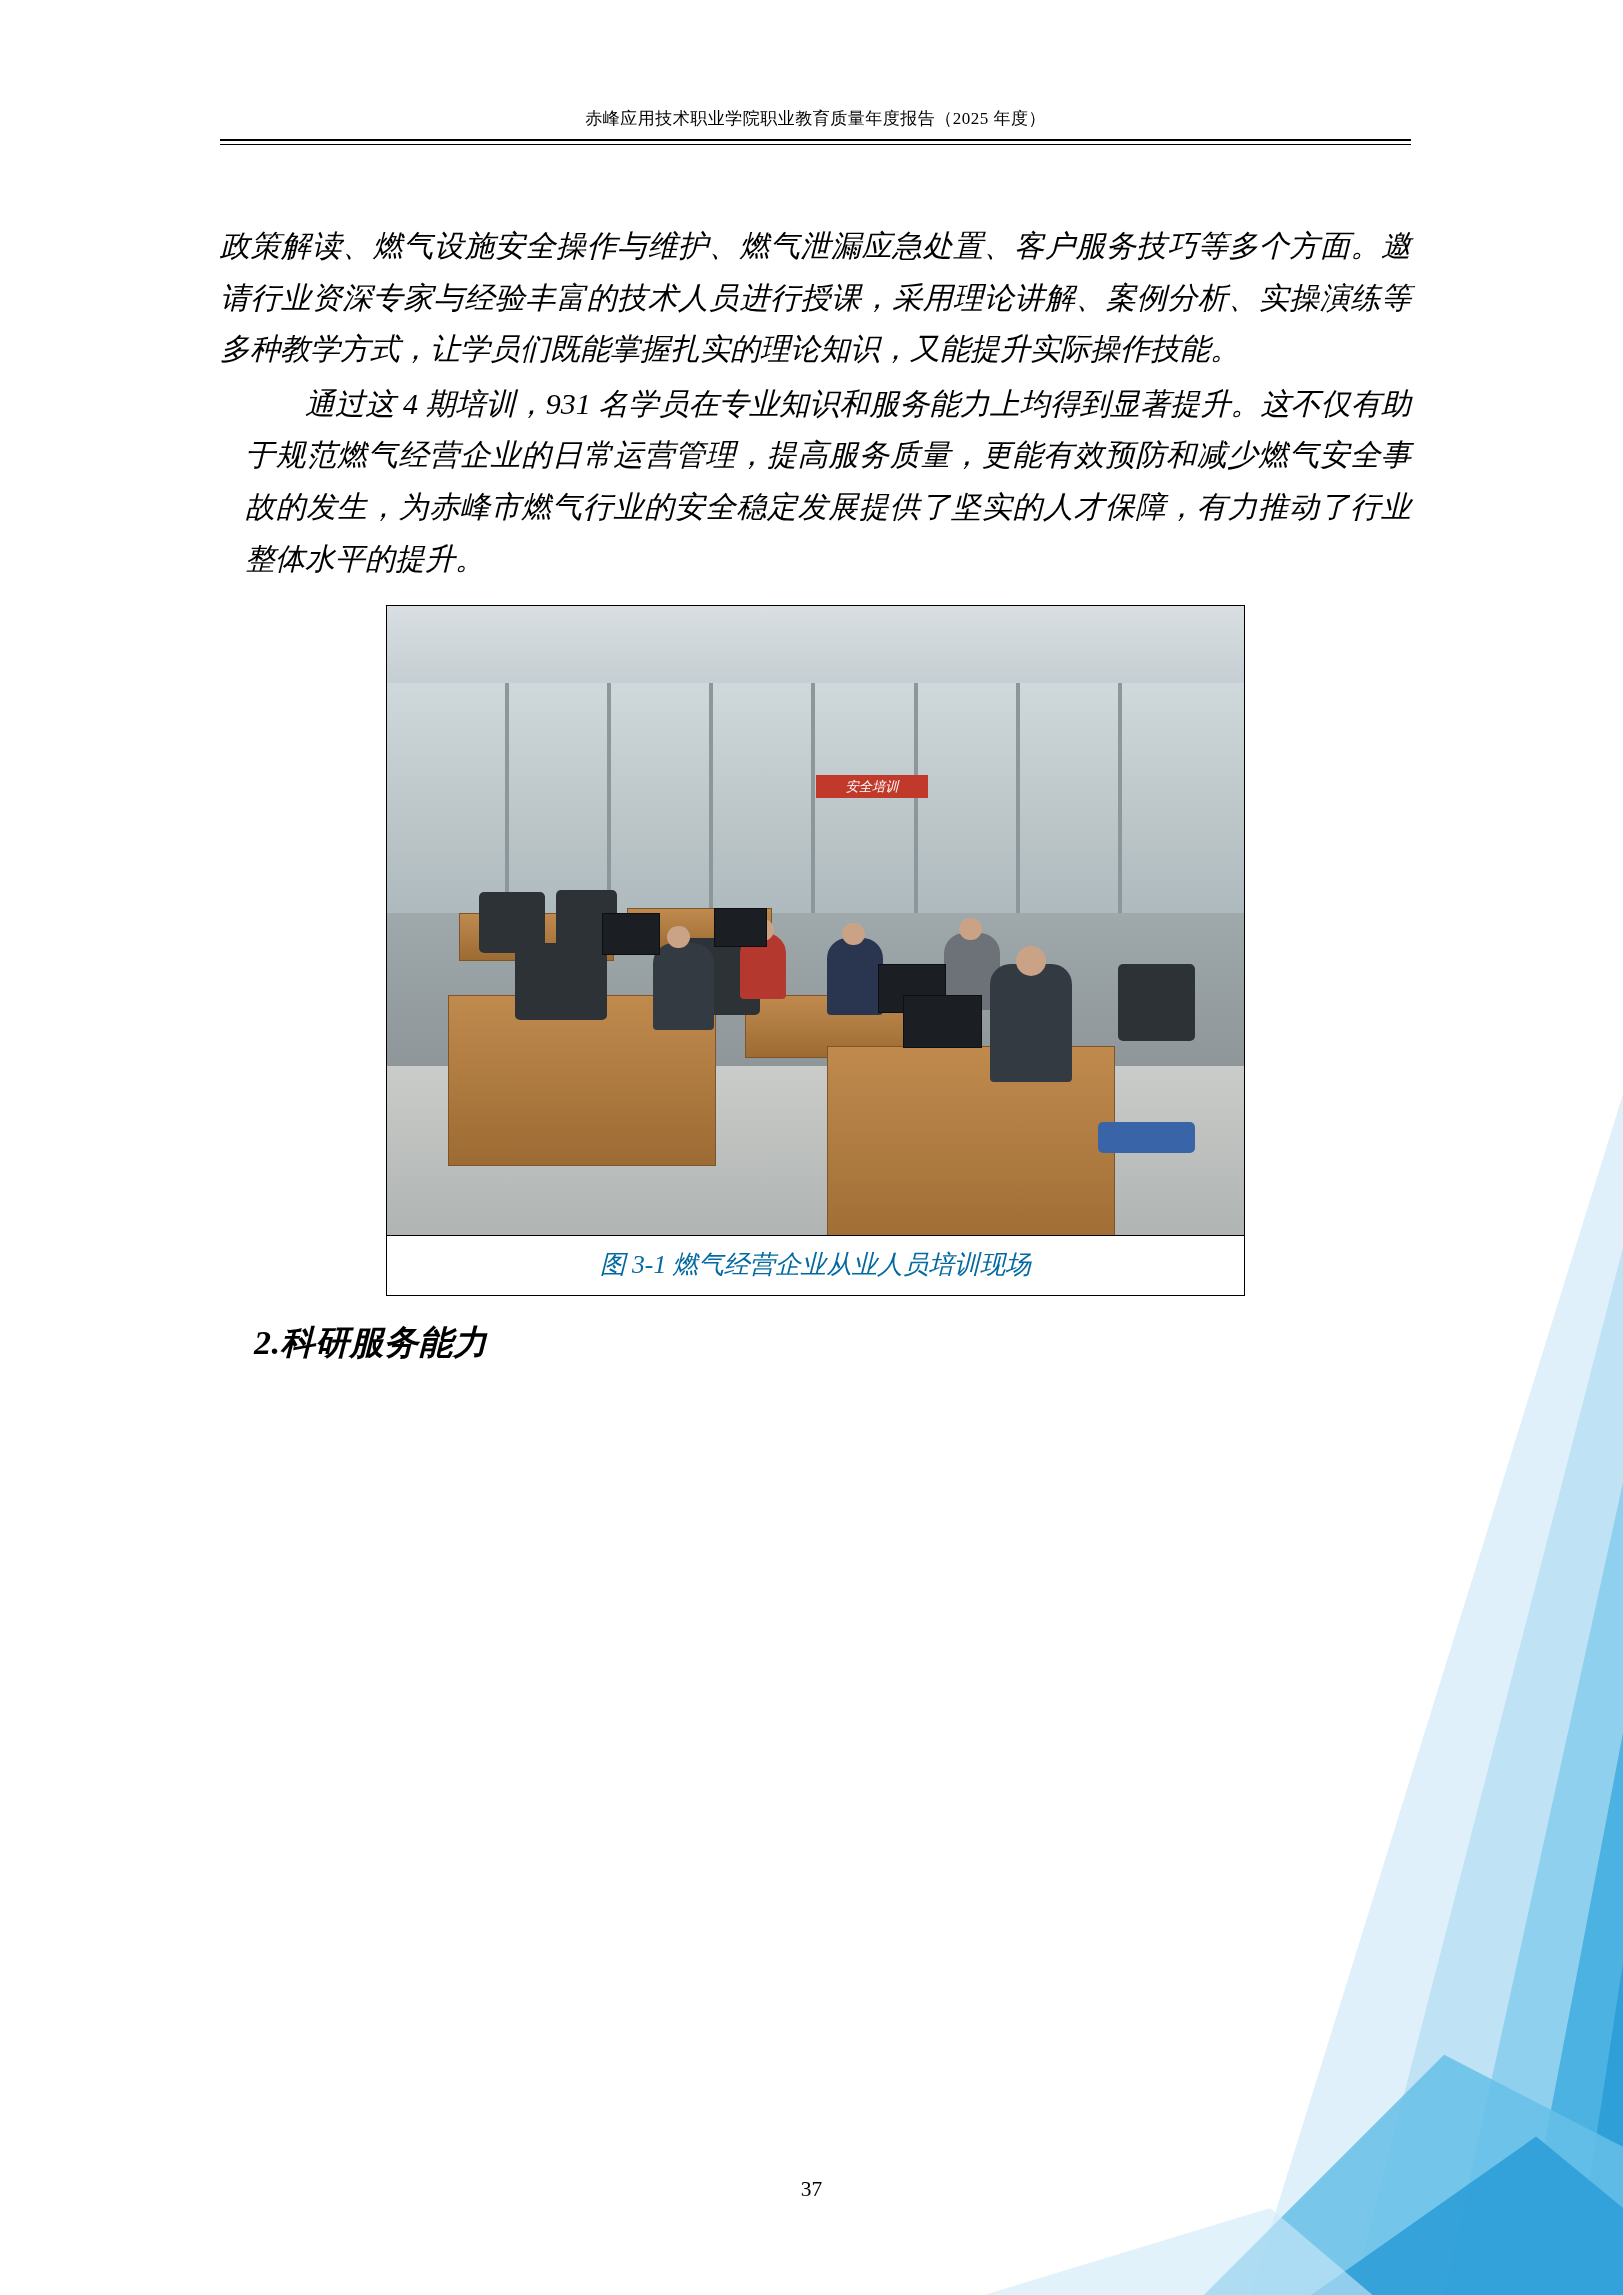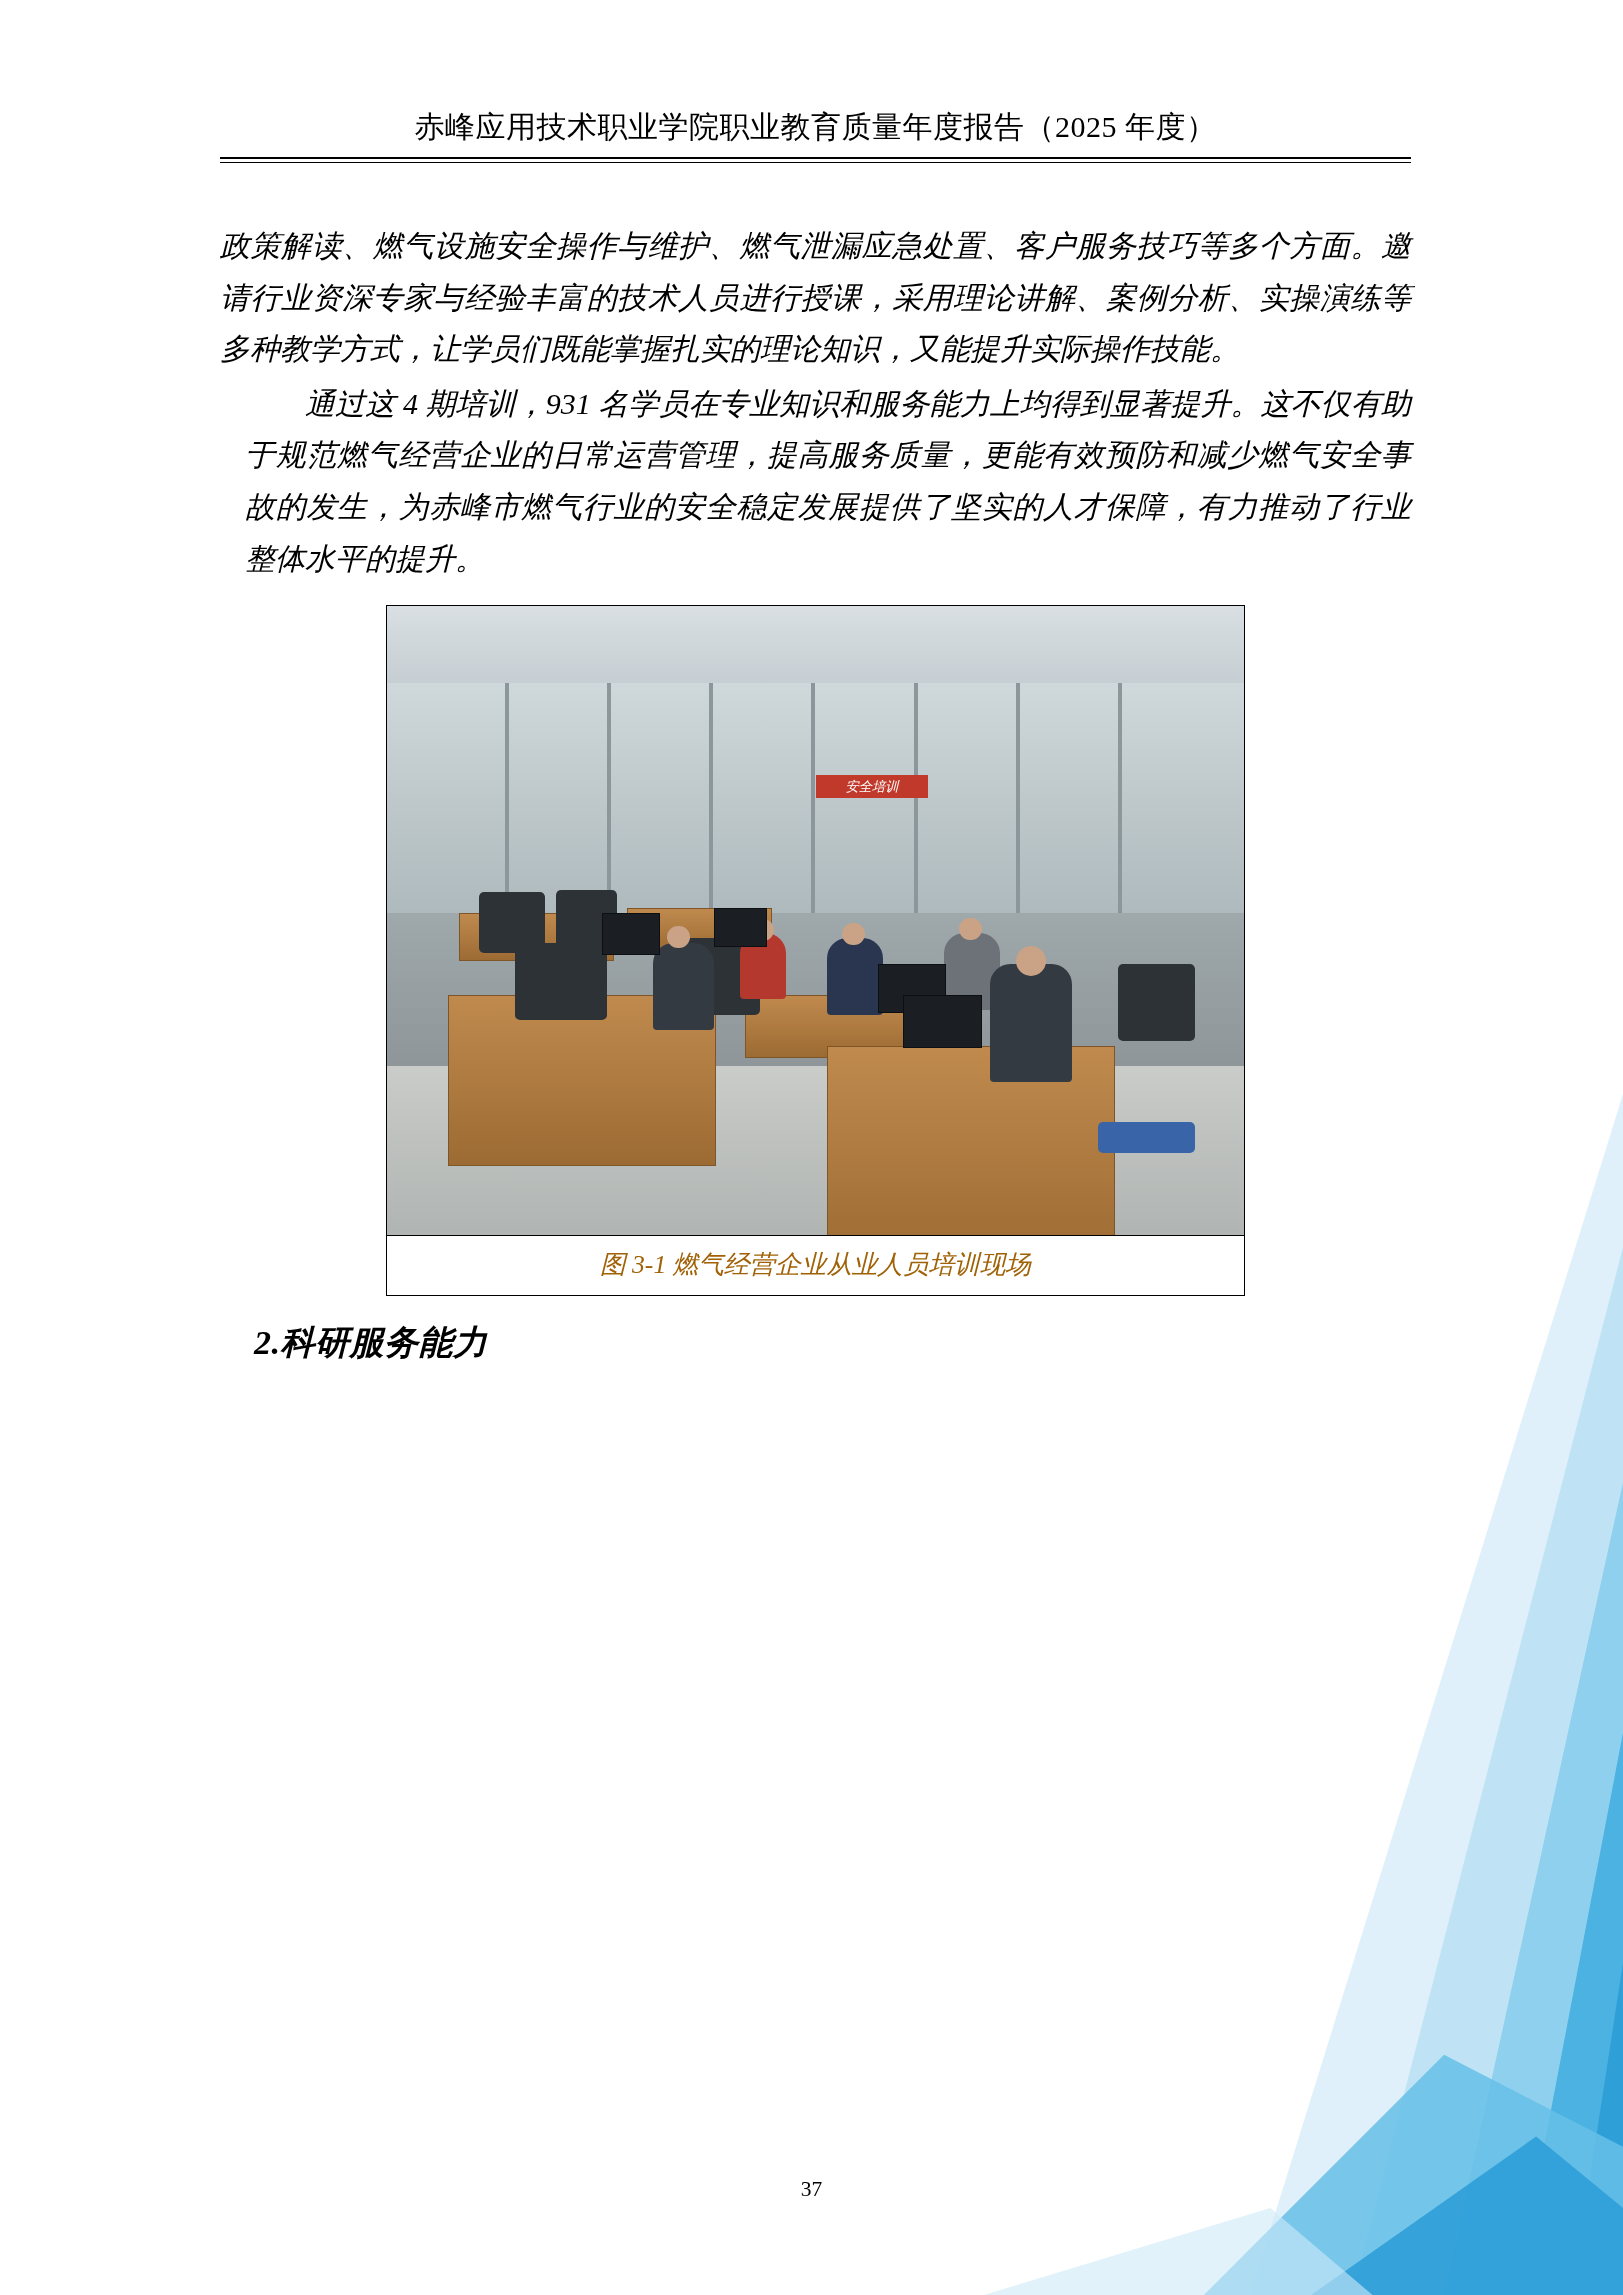--- a/index.html
+++ b/index.html
@@ -31,21 +31,21 @@
 
   
   .header {
     position: absolute;
     left: 220px;
     top: 107px;
     width: 1191px;
     text-align: center;
   }
   .header-title {
-    font-size: 30px;
+    font-size: 17px;
     letter-spacing: 0.5px;
     color: #000;
     font-family: "Liberation Serif", "DejaVu Serif", serif;
     white-space: nowrap;
   }
   .header-rule {
     margin-top: 9.2px;
     border-top: 2px solid #000;
     border-bottom: 1px solid #000;
     height: 2.6px;
@@ -83,21 +83,21 @@
     height: 629px;
     display: block;
     position: relative;
     overflow: hidden;
     border-bottom: 1.5px solid #000;
   }
   .figure-caption {
     text-align: center;
     font-size: 25.6px;
     padding: 11.2px 0 13.3px 0;
-    color: #a16207;
+    color: #0369a1;
     font-family: "Liberation Serif", "DejaVu Serif", serif;
   }
 
   
   h2.section-heading {
     margin: 23.5px 0 5.1px 0;
     font-size: 34px;
     font-weight: bold;
     font-family: "Liberation Serif", "DejaVu Serif", serif;
     color: #000;

